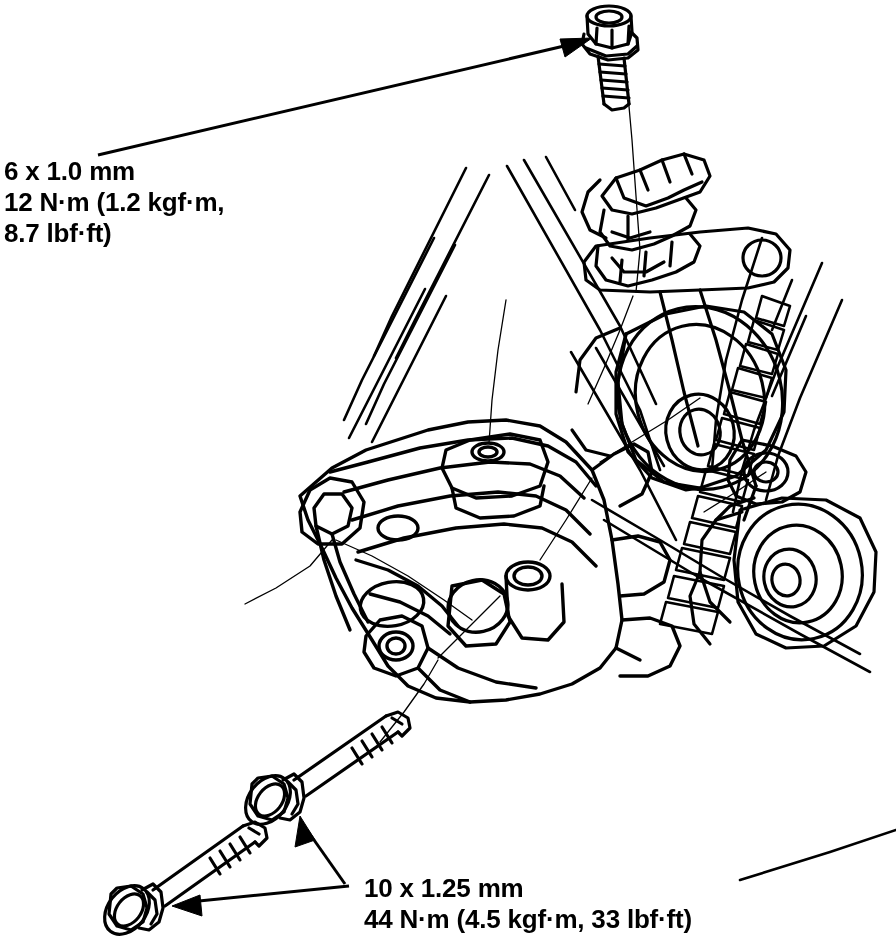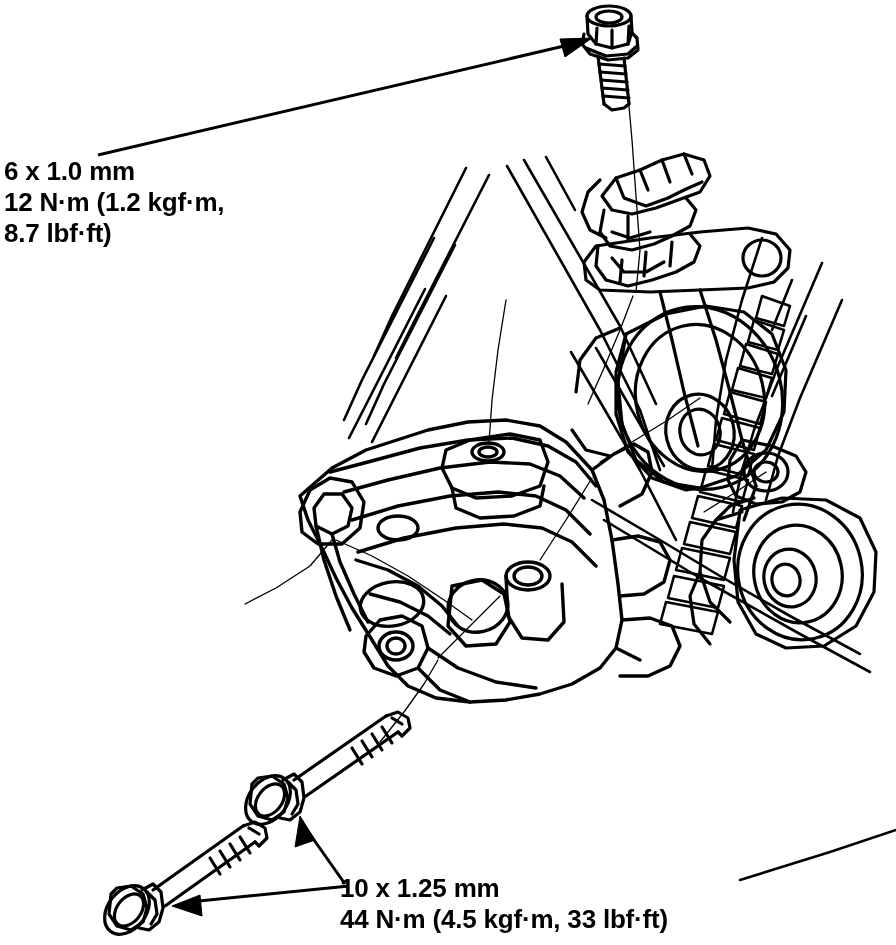--- a/index.html
+++ b/index.html
@@ -4,21 +4,21 @@
 <style>
   html,body{margin:0;padding:0;background:#ffffff;}
   body{width:896px;height:945px;overflow:hidden;
        font-family:"Liberation Sans", sans-serif;}
   #stage{position:relative;width:896px;height:945px;background:#fff;}
   #art{position:absolute;left:0;top:0;width:896px;height:945px;}
   .lbl{position:absolute;font-weight:bold;color:#000;white-space:pre;
        font-family:"Liberation Sans", sans-serif;
        font-size:26px;line-height:31px;letter-spacing:-0.2px;}
   #label-top-left{left:4px;top:156px;}
-  #label-bottom-right{left:340px;top:873px;}
+  #label-bottom-right{left:364px;top:873px;}
 </style>
 </head>
 <body>
 
 <div id="stage">
 
 <svg id="art" viewBox="0 0 896 945" xmlns="http://www.w3.org/2000/svg">
 
   <rect x="0" y="0" width="896" height="945" fill="#ffffff"></rect>
 

